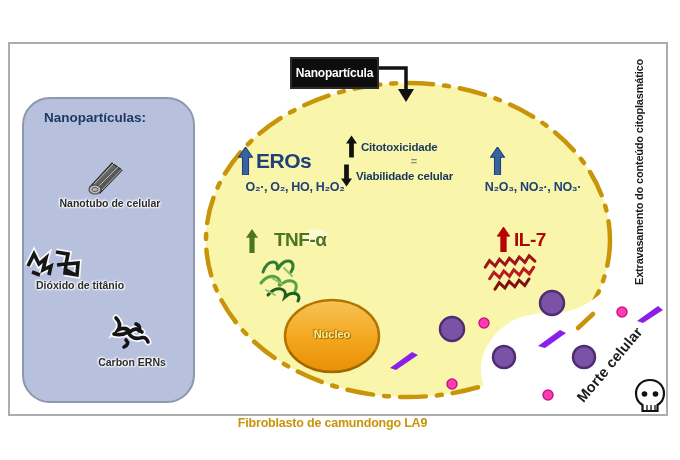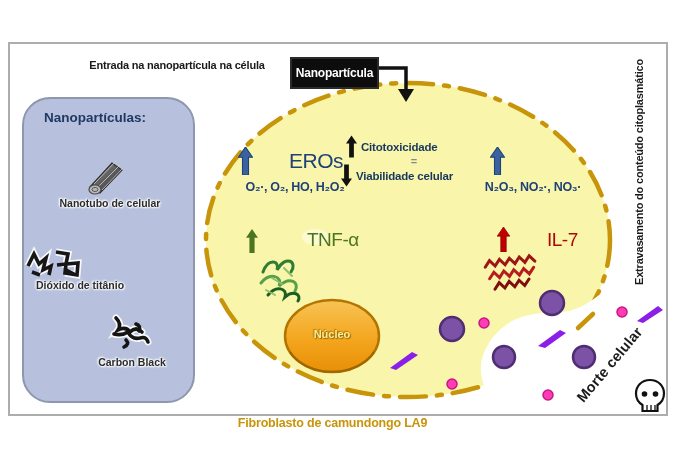--- a/index.html
+++ b/index.html
@@ -20,21 +20,21 @@
   .np-label{font-weight:bold;color:#2b2b2b;z-index:6;
             text-shadow:0 0 2px #fff,0 0 3px #fff,1px 1px 2px #fff,-1px -1px 2px #fff;}
   #lbl-nanotube{left:40px;top:197px;width:140px;font-size:10.5px;text-align:center;}
   #lbl-tio2{left:36px;top:279px;width:110px;font-size:10.5px;}
   #lbl-cb{left:92px;top:356px;width:80px;font-size:10.5px;text-align:center;}
   .sb-icon{z-index:6;}
   
   .blue{color:#1f4178;}
   #eros-row{left:238px;top:147px;display:flex;align-items:center;gap:3px;z-index:6;}
   #erns-row{left:490px;top:147px;display:flex;align-items:center;gap:3px;z-index:6;}
-  .big-title{font-size:21px;font-weight:normal;letter-spacing:-0.5px;margin-left:33px;}
+  .big-title{font-size:21px;font-weight:bold;letter-spacing:-0.5px;}
   #eros-species{left:220px;top:180px;width:150px;font-size:12.5px;font-weight:bold;z-index:6;
                 text-align:center;letter-spacing:-0.3px;}
   #erns-species{left:468px;top:180px;width:130px;font-size:12.5px;font-weight:bold;z-index:6;
                 text-align:center;letter-spacing:-0.3px;}
   .fx-row{display:flex;align-items:center;gap:4px;z-index:6;}
   #fx-up{left:346px;top:135px;}
   #fx-eq{left:404px;top:155px;width:20px;text-align:center;font-size:11px;font-weight:bold;color:#8a8a8a;z-index:6;}
   #fx-down{left:341px;top:164px;}
   .fx-label{font-size:11.5px;font-weight:bold;color:#17375e;letter-spacing:-0.2px;}
   #tnf-row{left:246px;top:229px;display:flex;align-items:flex-start;gap:16px;z-index:6;}
@@ -129,21 +129,20 @@
     </g>
 
     <g>
       <path d="M650,380 c-8.5,0 -14,6 -14,13.5 c0,5 2.5,9 6.5,11.5 l0,6 l15,0 l0,-6 c4,-2.5 6.5,-6.5 6.5,-11.5 c0,-7.5 -5.5,-13.5 -14,-13.5 Z" fill="#ffffff" stroke="#111" stroke-width="2.2"></path>
       <circle cx="644.5" cy="394" r="2.8" fill="#111"></circle>
       <circle cx="655.5" cy="394" r="2.8" fill="#111"></circle>
       <path d="M647,405 l0,5 M651,405 l0,5 M655,405 l0,5" stroke="#111" stroke-width="1.3"></path>
     </g>
   </svg>
 
-  <div id="entry-title" class="abs">Entrada na nanopartícula na célula</div>
   <div id="np-box" class="abs">
     <span>Nanopartícula</span>
   </div>
 
   <div id="sidebar" class="abs"></div>
   <div id="sidebar-title" class="abs">Nanopartículas:</div>
 
   <svg class="abs sb-icon" style="left:82px;top:153px;" width="48" height="44" viewBox="0 0 48 44">
     <polygon points="8,34 30,10 40,17 18,40" fill="url(#tubeGrad)" stroke="#2d2d2d" stroke-width="1.2"></polygon>
     <path d="M12,31 L34,8 M16,34 L38,12 M20,37 L41,15" stroke="#cfcfcf" stroke-width="1" fill="none" opacity="0.8"></path>
@@ -169,21 +168,21 @@
     <g fill="none" stroke="#ffffff" stroke-width="7" stroke-linecap="round" opacity="0.9">
       <path d="M10,8 q6,6 2,12 q8,-4 12,2 q6,-6 12,0"></path>
       <path d="M8,24 q8,2 14,-2 q4,8 12,6 q6,-2 8,4"></path>
     </g>
     <g fill="none" stroke="#141414" stroke-width="3.6" stroke-linecap="round">
       <path d="M10,8 q6,6 2,12 q8,-4 12,2 q6,-6 12,0"></path>
       <path d="M8,24 q8,2 14,-2 q4,8 12,6 q6,-2 8,4"></path>
       <path d="M20,30 q4,4 -2,7 M30,14 q5,2 3,7"></path>
     </g>
   </svg>
-  <div id="lbl-cb" class="abs np-label">Carbon Black</div>
+  <div id="lbl-cb" class="abs np-label">Carbon ERNs</div>
 
   <div id="eros-row" class="abs">
     <svg width="15" height="28" viewBox="0 0 13 26">
       <path d="M6.5,0 L13,9.5 L9.3,9.5 L9.3,26 L3.7,26 L3.7,9.5 L0,9.5 Z" fill="#3a62a0" stroke="#1f4178" stroke-width="1"></path>
     </svg>
     <span class="big-title blue">EROs</span>
   </div>
   <div id="eros-species" class="abs blue">O₂·, O₂, HO, H₂O₂</div>
 
   <div id="fx-up" class="abs fx-row">

